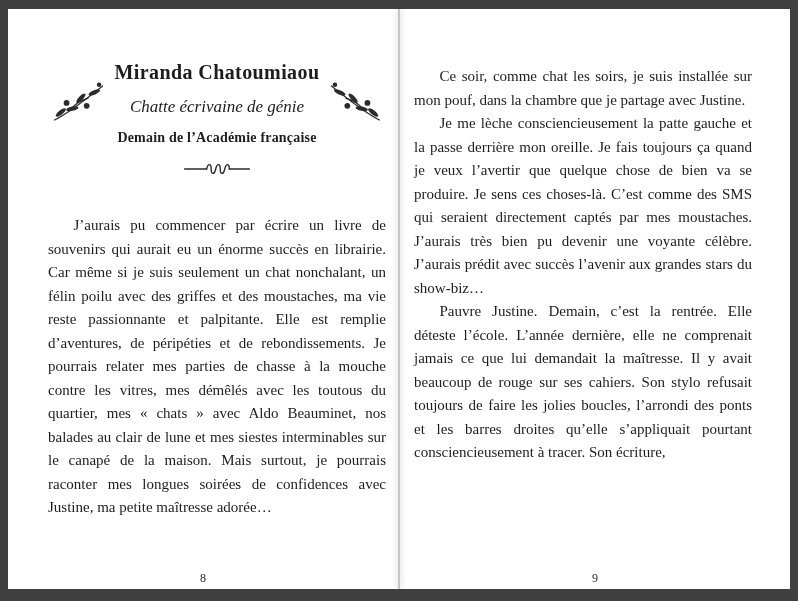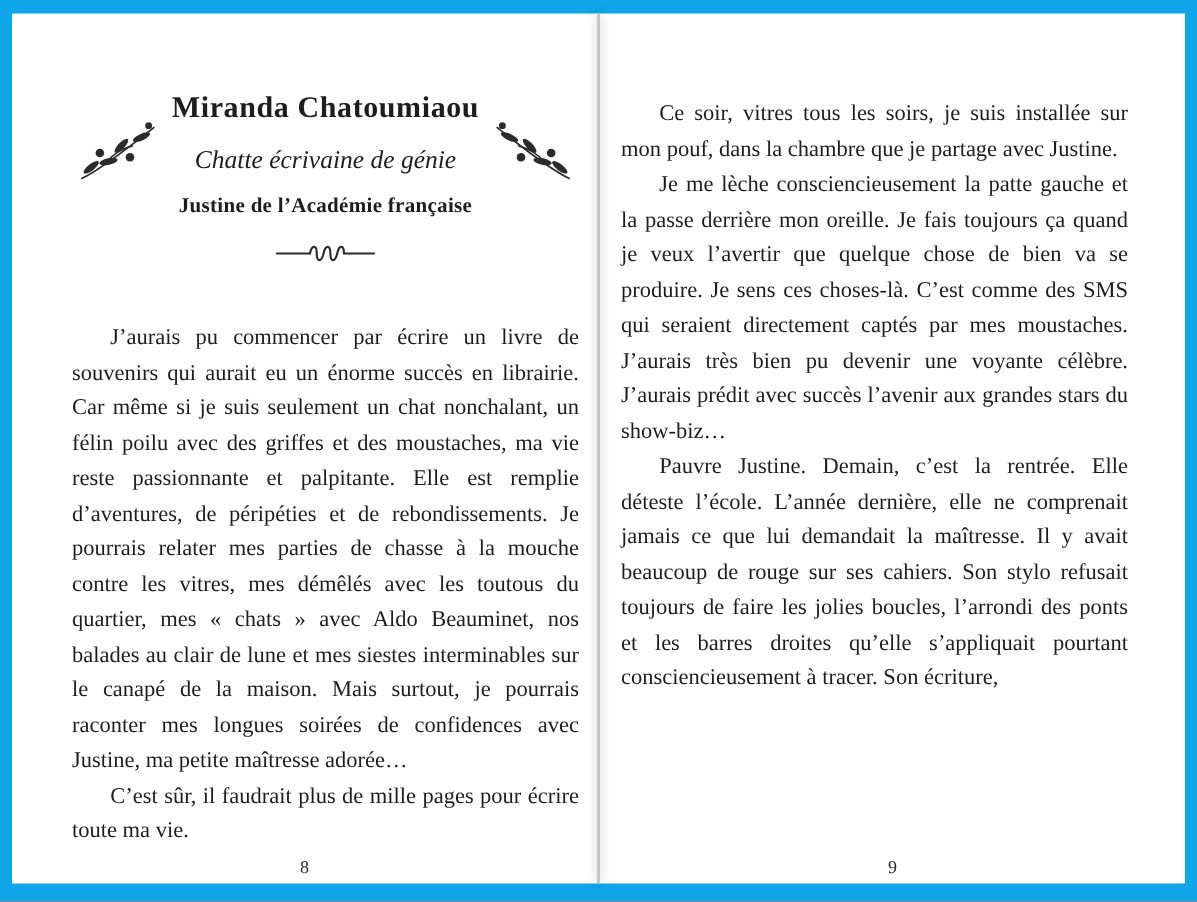--- a/index.html
+++ b/index.html
@@ -5,21 +5,21 @@
   * { box-sizing: border-box; }
   html, body { margin: 0; padding: 0; }
   body {
     font-family: "Liberation Serif", serif;
     background: #222;
   }
   .screen {
     position: relative;
     width: 798px;
     height: 601px;
-    background: #0ea5e9;
+    background: #404040;
     overflow: hidden;
   }
   .spread {
     position: absolute;
     top: 9px; left: 8px; right: 8px; bottom: 12px;
     background: #ffffff;
     display: flex;
   }
   .page {
     flex: 1 1 0;
@@ -109,21 +109,21 @@
               <ellipse cx="45" cy="13" rx="6.5" ry="2.3" transform="rotate(-24 45 13)"></ellipse>
               <circle cx="16" cy="24" r="3"></circle>
               <circle cx="37" cy="27" r="3"></circle>
               <circle cx="50" cy="5" r="2.4"></circle>
             </g>
           </svg>
         </span>
         <div class="header-text">
           <div class="book-title">Miranda Chatoumiaou</div>
           <div class="book-subtitle">Chatte écrivaine de génie</div>
-          <div class="book-affiliation">Justine de l’Académie française</div>
+          <div class="book-affiliation">Demain de l’Académie française</div>
         </div>
         <span class="ornament flip">
           <svg width="56" height="44" viewBox="0 0 58 46" aria-hidden="true">
             <g stroke="#2b2b2b" fill="none" stroke-width="1.2">
               <path d="M3 42 C 16 36, 34 22, 54 6"></path>
               <path d="M20 31 C 25 25, 31 21, 39 19"></path>
             </g>
             <g fill="#2b2b2b">
               <ellipse cx="10" cy="34" rx="6.5" ry="2.3" transform="rotate(-38 10 34)"></ellipse>
               <ellipse cx="22" cy="30" rx="6.5" ry="2.3" transform="rotate(-12 22 30)"></ellipse>
@@ -142,31 +142,30 @@
           <g stroke="#2b2b2b" fill="none" stroke-width="2.2" stroke-linecap="round">
             <path d="M4 10 H38"></path>
             <path d="M38 10 c2 -9 7 -9 7 0 c0 9 5 9 7 0 c2 -9 7 -9 7 0 c0 9 5 9 7 0 c2 -9 7 -9 7 0"></path>
             <path d="M73 10 H104"></path>
           </g>
         </svg>
       </div>
 
       <div class="body-text">
           <p class="para">J’aurais pu commencer par écrire un livre de souvenirs qui aurait eu un énorme succès en librairie. Car même si je suis seulement un chat nonchalant, un félin poilu avec des griffes et des moustaches, ma vie reste passionnante et palpitante. Elle est remplie d’aventures, de péripéties et de rebondissements. Je pourrais relater mes parties de chasse à la mouche contre les vitres, mes démêlés avec les toutous du quartier, mes « chats » avec Aldo Beauminet, nos balades au clair de lune et mes siestes interminables sur le canapé de la maison. Mais surtout, je pourrais raconter mes longues soirées de confidences avec Justine, ma petite maîtresse adorée…</p>
-          <p class="para">C’est sûr, il faudrait plus de mille pages pour écrire toute ma vie.</p>
         </div>
 
       <div class="page-number">8</div>
     </section>
 
     <div class="gutter"></div>
 
     <section class="page right">
       <div class="body-text right-body">
-          <p class="para">Ce soir, vitres tous les soirs, je suis installée sur mon pouf, dans la chambre que je partage avec Justine.</p>
+          <p class="para">Ce soir, comme chat les soirs, je suis installée sur mon pouf, dans la chambre que je partage avec Justine.</p>
           <p class="para">Je me lèche consciencieusement la patte gauche et la passe derrière mon oreille. Je fais toujours ça quand je veux l’avertir que quelque chose de bien va se produire. Je sens ces choses-là. C’est comme des SMS qui seraient directement captés par mes moustaches. J’aurais très bien pu devenir une voyante célèbre. J’aurais prédit avec succès l’avenir aux grandes stars du show-biz…</p>
           <p class="para">Pauvre Justine. Demain, c’est la rentrée. Elle déteste l’école. L’année dernière, elle ne comprenait jamais ce que lui demandait la maîtresse. Il y avait beaucoup de rouge sur ses cahiers. Son stylo refusait toujours de faire les jolies boucles, l’arrondi des ponts et les barres droites qu’elle s’appliquait pourtant consciencieusement à tracer. Son écriture,</p>
         </div>
 
       <div class="page-number">9</div>
     </section>
 
   </div>
 </div>
 

